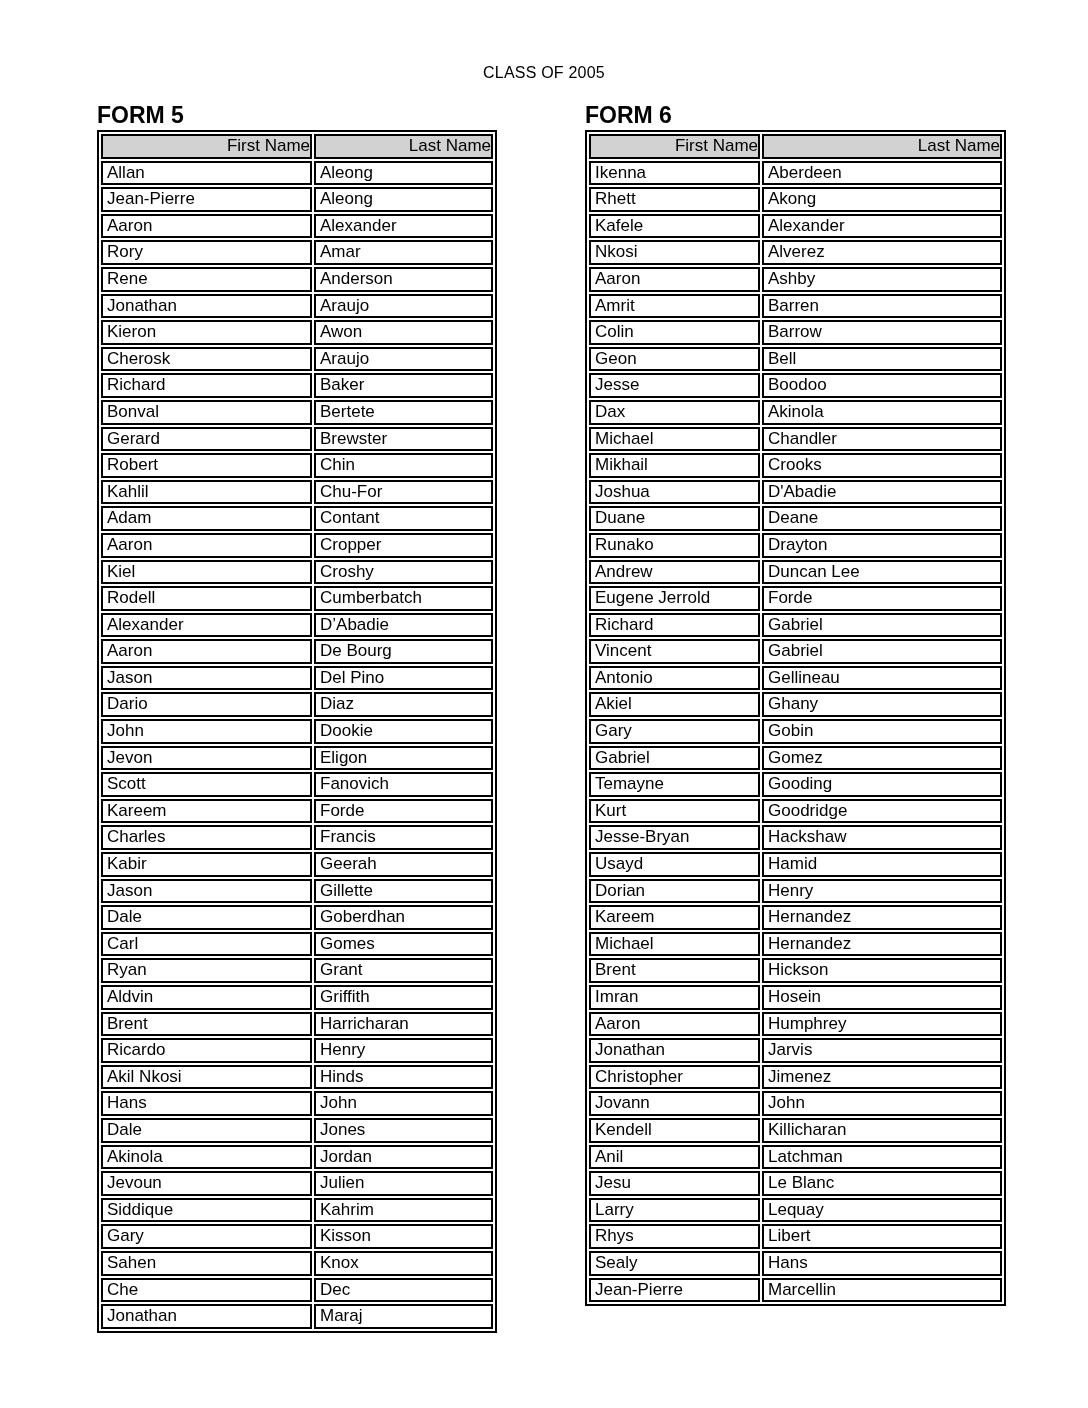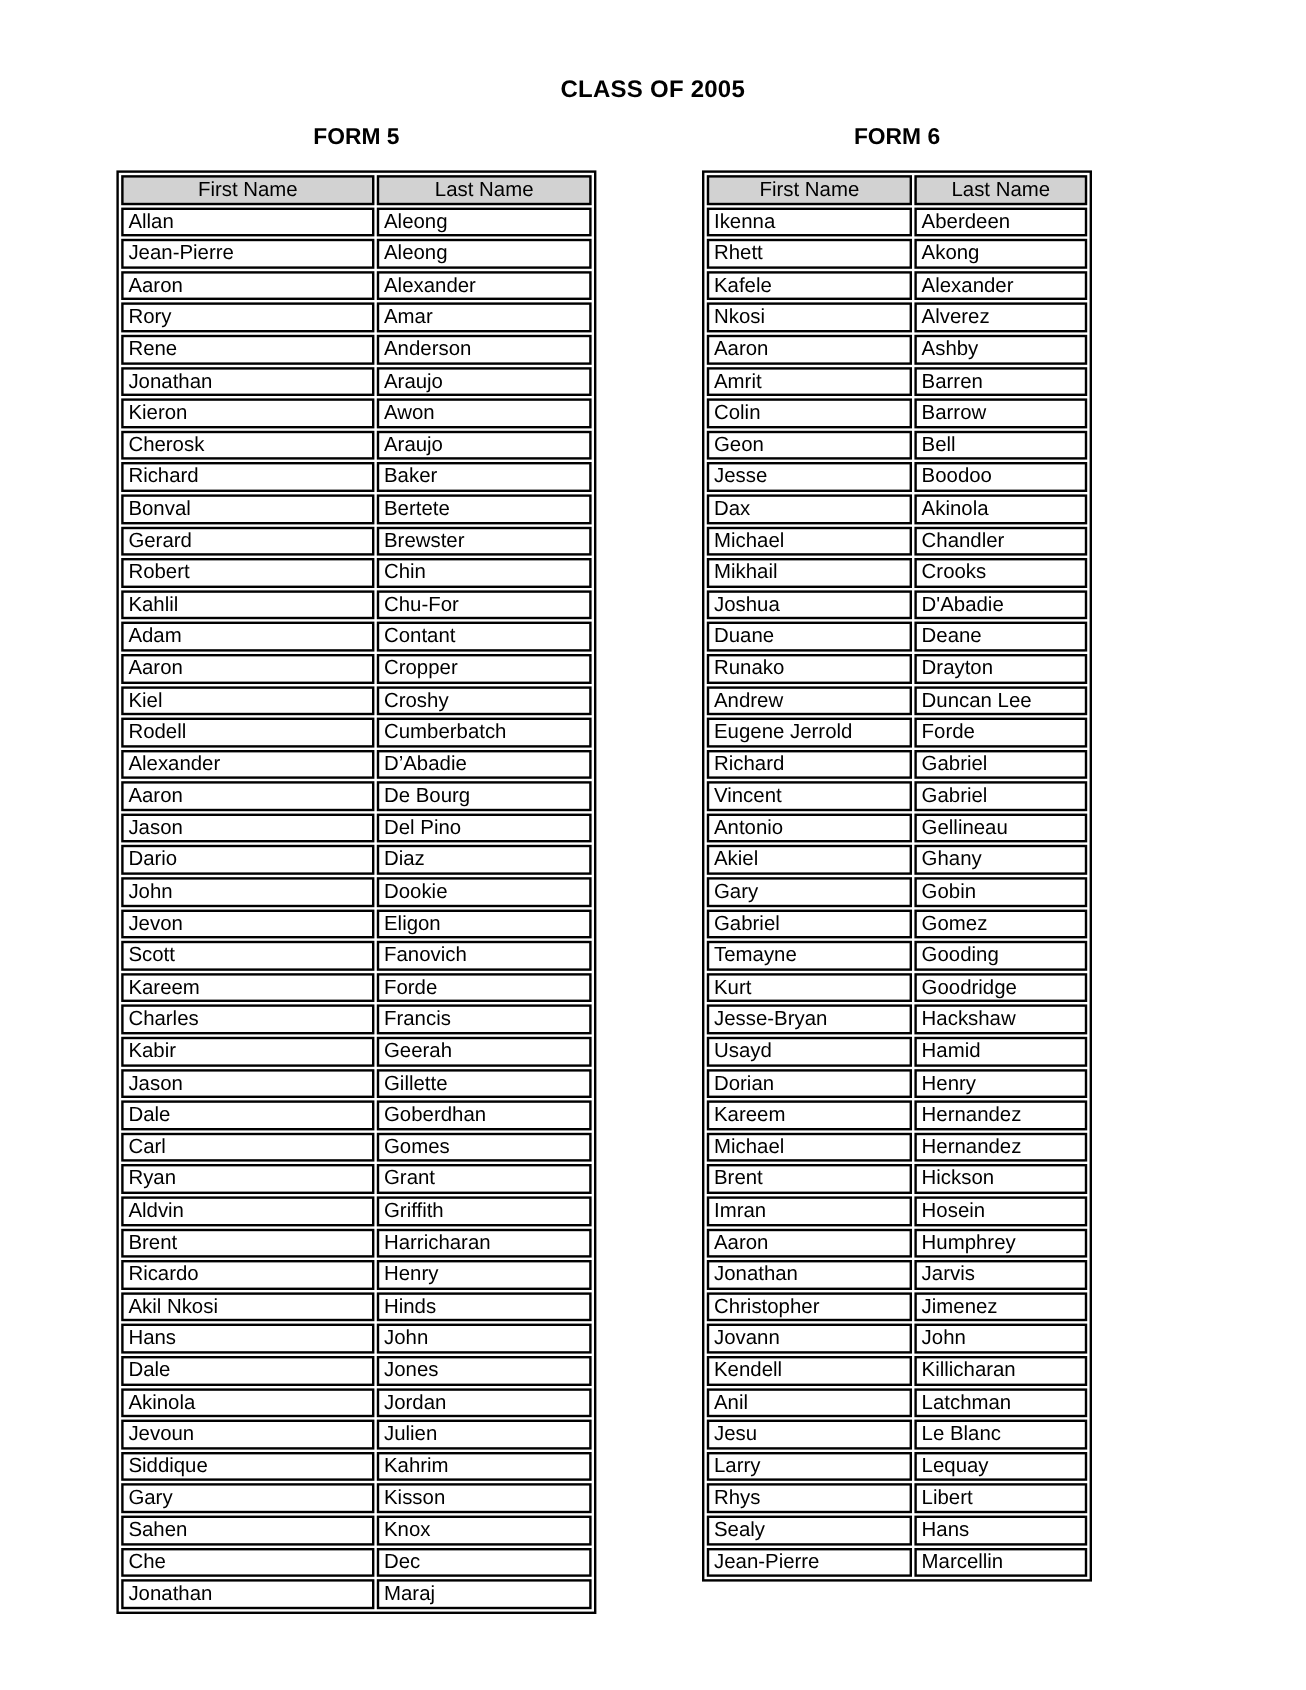--- a/index.html
+++ b/index.html
@@ -20,37 +20,36 @@
     color: var(--text-color);
     position: relative;
     overflow: hidden;
   }
   .doc-title {
     position: absolute;
     top: 64px;
     left: 0;
     width: 1088px;
     text-align: center;
-    font-size: 20px;
-    font-weight: bold;
+    font-size: 16px;
+    font-weight: normal;
     letter-spacing: 0.2px;
   }
   .table-block {
     position: absolute;
     top: 105px;
   }
   #block-0 { left: 97px;  width: 400px; }
-  #block-1 { left: 585px; width: 325px; }
+  #block-1 { left: 585px; width: 421px; }
   .form-heading {
-    text-align: center;
-    font-size: 19px;
+    font-size: 23px;
     font-weight: bold;
     height: 20px;
     line-height: 20px;
-    margin-bottom: 17px;
+    margin-bottom: 5px;
   }
   table.roster {
     border-collapse: separate;
     border-spacing: 2px;
     table-layout: fixed;
     width: 100%;
     background: var(--page-bg);
     border: 2px solid var(--border-color);
   }
   #block-0 col.first-col { width: 211px; }
@@ -61,21 +60,21 @@
     font-size: 17px;
     height: 20.6px;
     line-height: 20.6px;
     white-space: nowrap;
     overflow: hidden;
     vertical-align: middle;
   }
   table.roster th {
     background: var(--header-bg);
     font-weight: normal;
-    text-align: center;
+    text-align: right;
     padding: 0;
   }
   table.roster td {
     text-align: left;
     padding: 0 2px 0 4px;
   }
 </style>
 </head>
 <body>
 

